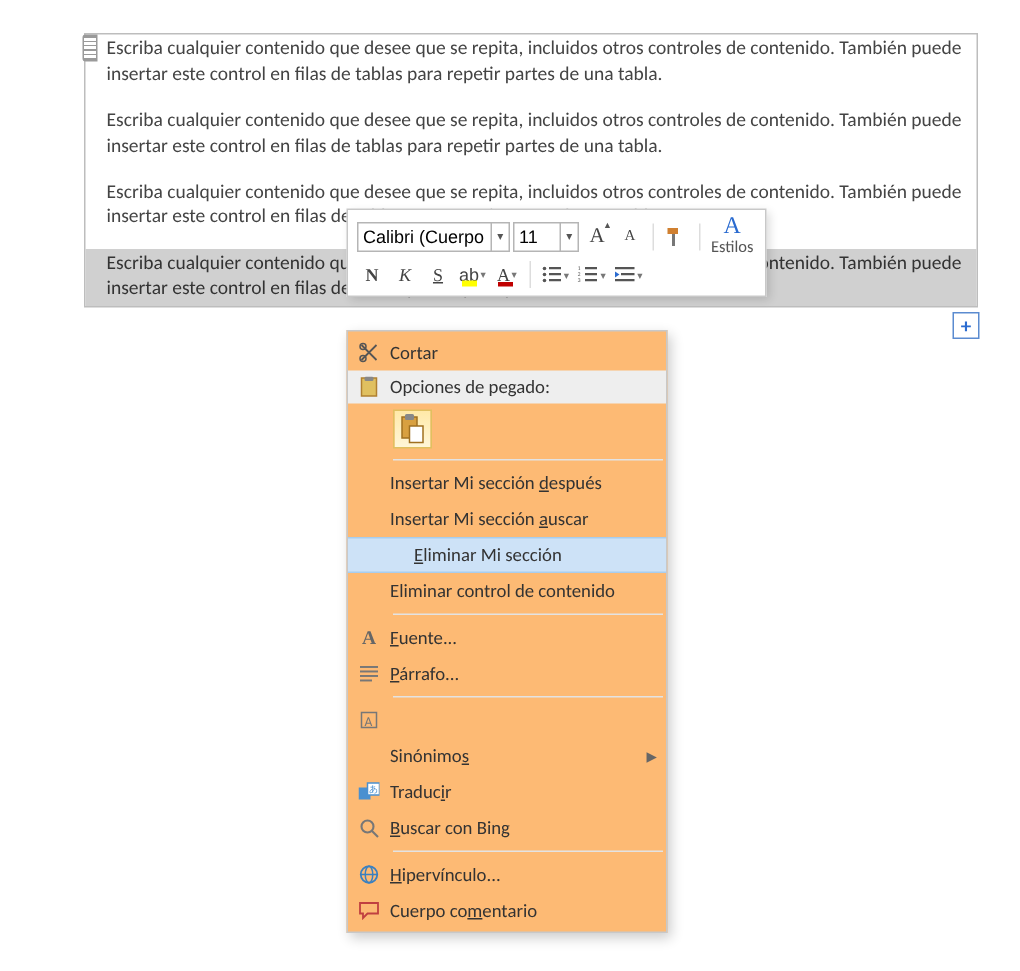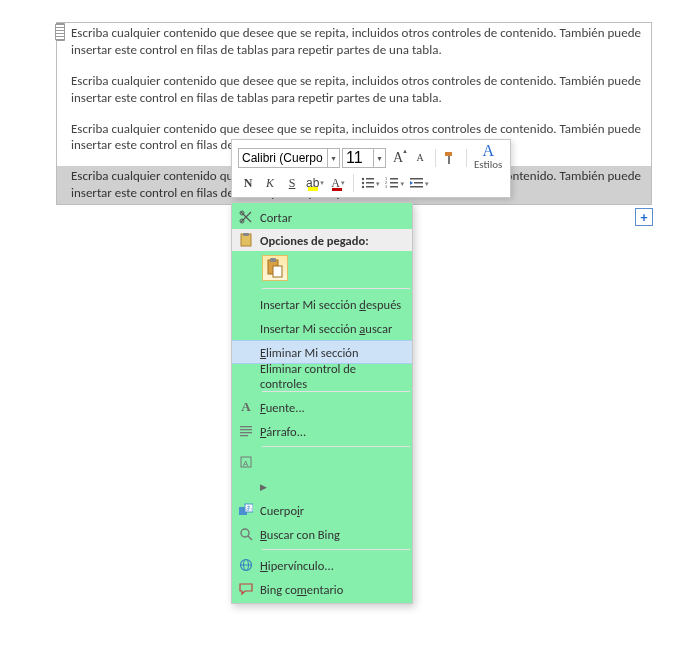--- a/index.html
+++ b/index.html
@@ -83,21 +83,21 @@
     border: 1px solid #b5b5b5;
     height: 20px;
     width: 90px;
     font-size: 12px;
     padding: 0 3px;
   }
   .font-size {
     border: 1px solid #b5b5b5;
     height: 20px;
     width: 32px;
-    font-size: 16px;
+    font-size: 12px;
     padding: 0 3px;
   }
   .dd-arrow {
     width: 12px; height: 20px;
     border: 1px solid #b5b5b5;
     border-left: none;
     display: inline-flex;
     align-items: center; justify-content: center;
     font-size: 8px; color:#555;
     margin-left: -2px;
@@ -139,60 +139,61 @@
     color:#555;
     padding: 0 2px;
   }
   .estilos .Aa { font-size:16px; color:#2a6bd0; font-family:Georgia,serif; display:block; line-height:14px;}
   .bullets svg, .indent svg { width:14px; height:14px; }
 
   
   .context-menu {
     position: absolute;
     left: 231px;
-    top: 202px;
-    width: 182px;
-    background: #86efac;
+    top: 220px;
+    width: 214px;
+    background: #fdba74;
     border: 1px solid #c8c8c8;
     box-shadow: 2px 3px 8px rgba(0,0,0,.2);
     z-index: 5;
     padding: 2px 0;
   }
   .cm-row {
     display: flex;
     align-items: center;
     height: 24px;
     padding: 0 6px 0 0;
     position: relative;
     color: #333;
   }
   .cm-row.hover {
     background: #cde2f7;
     border-top: 1px solid #a8cdee;
     border-bottom: 1px solid #a8cdee;
     height: 24px;
+    padding-left: 16px;
   }
   .cm-icon {
     width: 28px;
     display: flex;
     align-items: center;
     justify-content: center;
     color:#666;
   }
   .cm-label { flex: 1; font-size: 12.5px; }
   .cm-label u { text-decoration: underline; }
   .cm-arrow { font-size: 9px; color:#666; }
   .cm-sep {
     height: 1px;
     background: #e3e3e3;
     margin: 3px 2px 3px 30px;
   }
   .cm-header {
     background: #eee;
-    font-weight: 700;
+    font-weight: 400;
     height: 22px;
   }
   .paste-opt {
     height: 34px;
     padding-left: 30px;
     display:flex; align-items:center;
   }
   .paste-opt .clip {
     width: 26px; height: 26px;
     border: 1px solid #e0c060;
@@ -336,21 +337,21 @@
     <span class="cm-label"><span>Insertar Mi sección </span><u>a</u><span>uscar</span></span>
   </div>
 
   <div class="cm-row hover">
     <span class="cm-icon"></span>
     <span class="cm-label"><u>E</u><span>liminar Mi sección</span></span>
   </div>
 
   <div class="cm-row">
     <span class="cm-icon"></span>
-    <span class="cm-label">Eliminar control de controles</span>
+    <span class="cm-label">Eliminar control de contenido</span>
   </div>
 
   <div class="cm-sep"></div>
 
   <div class="cm-row">
     <span class="cm-icon" style="font-family:Georgia,serif;font-weight:bold;">A</span>
     <span class="cm-label"><u>F</u><span>uente...</span></span>
   </div>
 
   <div class="cm-row">
@@ -371,32 +372,33 @@
     <span class="cm-icon">
       <svg width="14" height="14" viewBox="0 0 14 14">
           <rect x="2" y="2" width="10" height="10" fill="none" stroke="#777"></rect>
           <text x="4" y="11" font-size="9" fill="#777">A</text>
         </svg>
     </span>
   </div>
 
   <div class="cm-row">
     <span class="cm-icon"></span>
+    <span class="cm-label"><span>Sinónimo</span><u>s</u></span>
     <span class="cm-arrow">▶</span>
   </div>
 
   <div class="cm-row">
     <span class="cm-icon">
       <svg width="14" height="14" viewBox="0 0 14 14">
           <rect x="0" y="4" width="8" height="8" fill="#4a90d0"></rect>
           <rect x="6" y="1" width="8" height="8" fill="#fff" stroke="#4a90d0"></rect>
           <text x="7" y="7" font-size="6" fill="#4a90d0">あ</text>
         </svg>
     </span>
-    <span class="cm-label"><span>Cuerpo</span><u>i</u><span>r</span></span>
+    <span class="cm-label"><span>Traduc</span><u>i</u><span>r</span></span>
   </div>
 
   <div class="cm-row">
     <span class="cm-icon">
       <svg width="14" height="14" viewBox="0 0 14 14">
           <circle cx="6" cy="6" r="4" fill="none" stroke="#777" stroke-width="1.4"></circle>
           <line x1="9" y1="9" x2="13" y2="13" stroke="#777" stroke-width="1.4"></line>
         </svg>
     </span>
     <span class="cm-label"><u>B</u><span>uscar con Bing</span></span>
@@ -414,16 +416,16 @@
     </span>
     <span class="cm-label"><u>H</u><span>ipervínculo...</span></span>
   </div>
 
   <div class="cm-row">
     <span class="cm-icon">
       <svg width="14" height="14" viewBox="0 0 14 14">
           <path d="M1 2 h12 v7 h-7 l-3 3 v-3 h-2 z" fill="none" stroke="#c04040" stroke-width="1.2"></path>
         </svg>
     </span>
-    <span class="cm-label"><span>Bing co</span><u>m</u><span>entario</span></span>
+    <span class="cm-label"><span>Cuerpo co</span><u>m</u><span>entario</span></span>
   </div>
 
 </div>
 
 </body></html>

